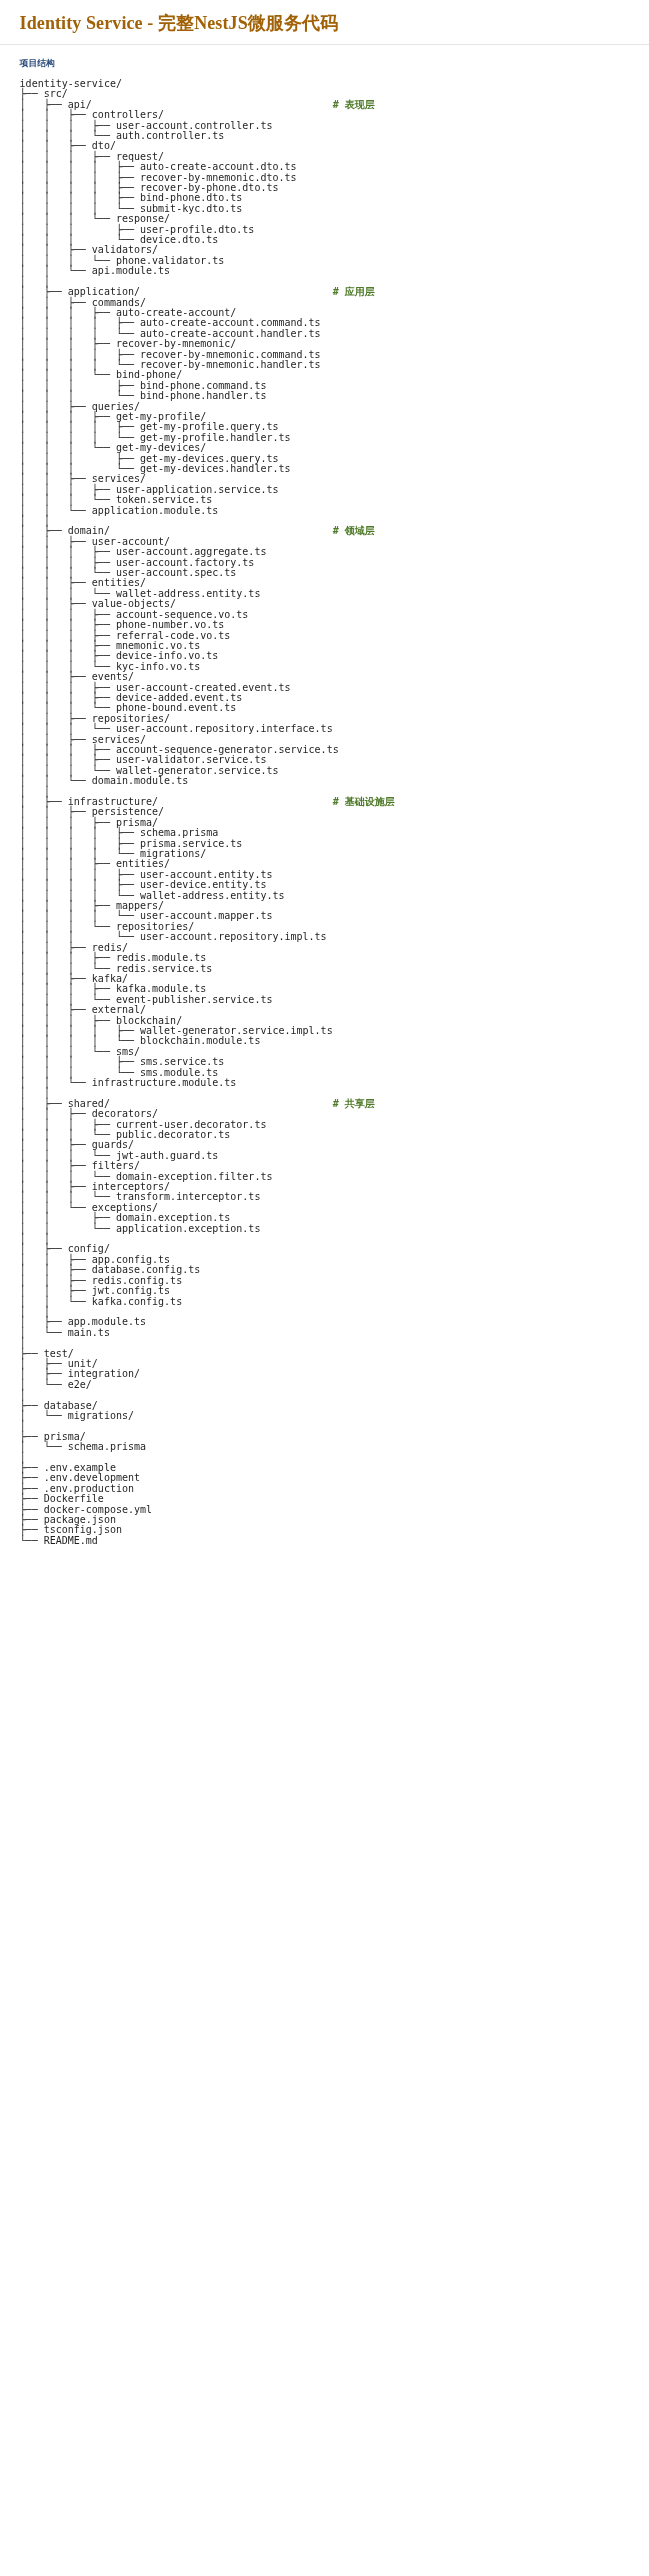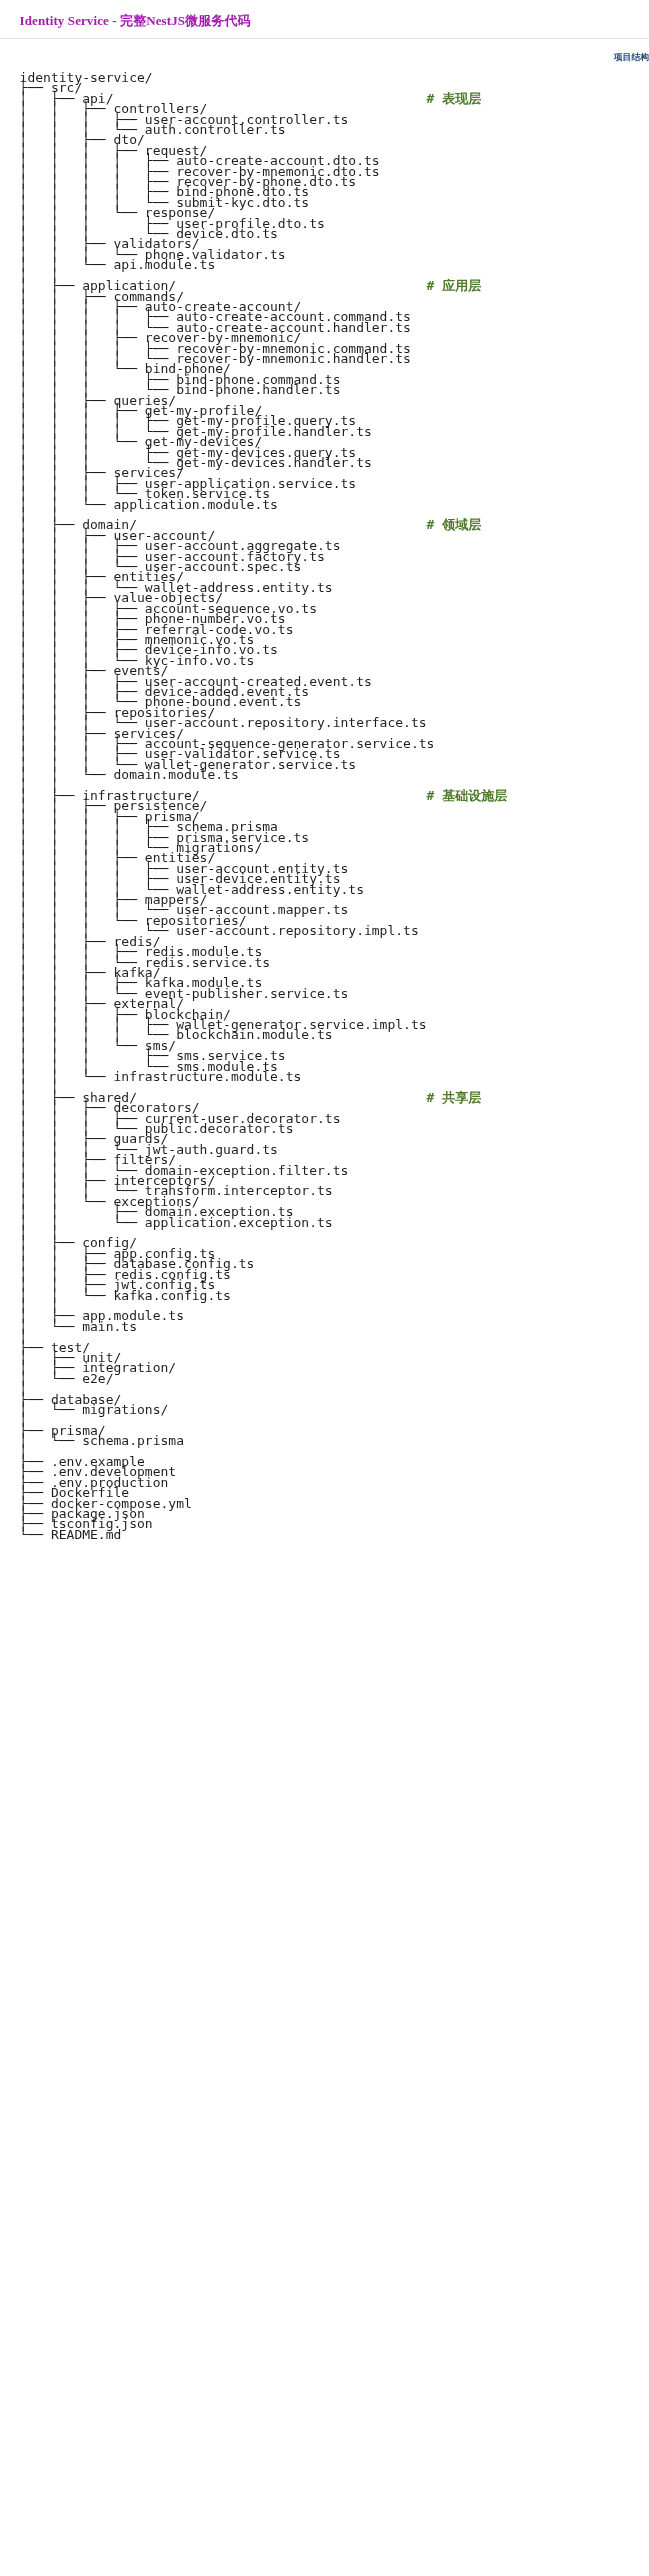--- a/index.html
+++ b/index.html
@@ -16,42 +16,41 @@
     width: 649px;
     box-sizing: border-box;
     padding: 0;
   }
   .title-bar {
     padding: 13.4px 19.6px 9.3px 19.6px;
     border-bottom: 0.5px solid #e6e6e6;
   }
   .doc-title {
     font-family: "Liberation Serif", serif;
-    font-size: 13px;
+    font-size: 18px;
     font-weight: bold;
     letter-spacing: 0.1px;
-    color: #a21caf;
+    color: #a16207;
     margin: 0;
     line-height: 1.2;
   }
   .section-heading {
     font-family: Liberation Serif, serif;
     font-size: 8.8px;
     font-weight: bold;
     color: #2b4a7a;
     margin: 12.4px 0 0 19.6px;
-    text-align: right;
   }
   .tree-wrap {
     margin: 9.3px 19.6px 20.6px 19.6px;
     padding: 0;
   }
   pre.tree {
     font-family: "DejaVu Sans Mono", "Liberation Mono", monospace;
-    font-size: 13px;
+    font-size: 10px;
     line-height: 10.4px;
     color: #1f1f1f;
     margin: 0;
     padding: 0;
     white-space: pre;
     tab-size: 4;
   }
   .tree-line {
     display: block;
     white-space: pre;

